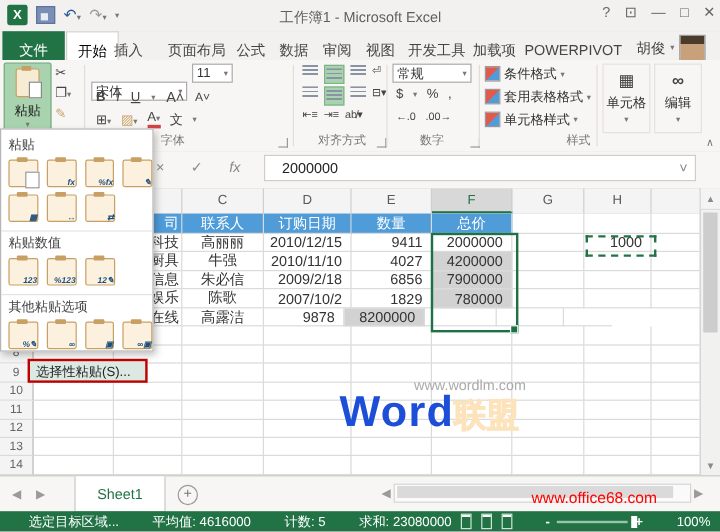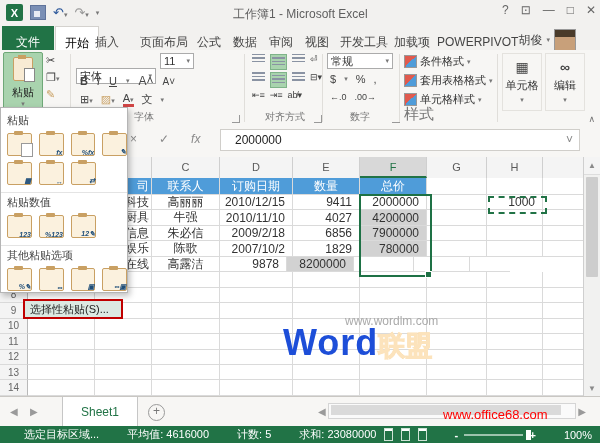--- a/index.html
+++ b/index.html
@@ -15,21 +15,21 @@
   .saveico:after{content:"";position:absolute;left:3px;top:5px;width:6px;height:6px;background:#E8ECF4;}
   .undo{color:#2B579A;font-size:13px;} .redo{color:#9A9A9A;font-size:13px;}
   .tinycaret{font-size:7px;color:#777;}
   #title-text{left:233px;top:6px;color:#5F5F5F;font-size:12px;}
   .winbtns{position:absolute;right:4px;top:3px;display:flex;gap:12px;color:#666;font-size:12px;align-items:center;}
   
   #tabrow{left:0;top:26px;width:600px;height:24px;background:#F2F1EF;}
   .rtab{position:absolute;top:0;height:32px;display:flex;align-items:center;padding:0 9px;font-size:12px;color:#444;}
   .rtab.file{background:#217346;color:#fff;left:2px;padding:0 14px;}
   .rtab.active{background:#FFF;color:#000000;border:1px solid #D4D2CE;border-bottom:none;}
-  #user-chip{position:absolute;right:24px;top:3px;display:flex;align-items:center;gap:4px;font-size:12px;color:#444;}
+  #user-chip{position:absolute;right:12px;top:3px;display:flex;align-items:center;gap:4px;font-size:12px;color:#444;}
   .avatar{width:20px;height:20px;background:linear-gradient(#4a3b2a 0 35%,#C8A07A 35%);border:1px solid #999;}
   
   #ribbon{left:0;top:50px;width:600px;height:76px;background:#F7F6F4;border-bottom:1px solid #D5D2CE;}
   .launcher{position:absolute;bottom:3px;right:2px;width:7px;height:7px;border-right:1px solid #999;border-bottom:1px solid #999;}
   .vsep{position:absolute;top:4px;bottom:4px;width:1px;background:#E0DEDA;}
   #paste-btn{left:3px;top:2px;width:40px;height:60px;background:#A9D3AE;border:1px solid #6FA878;border-radius:2px;
     display:flex;flex-direction:column;align-items:center;justify-content:flex-start;padding-top:4px;box-sizing:border-box;}
   .bigclip{width:18px;height:22px;background:#F8EBD4;border:1px solid #C9A063;border-radius:2px;position:relative;}
   .bigclip:before{content:"";position:absolute;top:-3px;left:4px;width:8px;height:4px;background:#C9A063;}
   .bigclip:after{content:"";position:absolute;right:-3px;bottom:-2px;width:9px;height:12px;background:#FFF;border:1px solid #888;}
@@ -242,21 +242,21 @@
         <span class="sw"></span>
         <span>套用表格格式</span>
           <span class="tinycaret">▾</span>
         </span>
       <span class="stylerow">
         <span class="sw"></span>
         <span>单元格样式</span>
           <span class="tinycaret">▾</span>
         </span>
     </div>
-    <div class="abs" style="left:404px;bottom:2px;width:88px;text-align:left;font-size:15px;color:#777">样式</div>
+    <div class="abs" style="left:404px;bottom:2px;width:88px;text-align:right;font-size:10px;color:#777">样式</div>
     <div class="vsep" style="left:497px"></div>
 
     <div class="bigbtn" style="left:502px">
       <span class="chr" style="font-size:14px">▦</span>
       <span>单元格</span>
       <span class="tinycaret">▾</span>
     </div>
     <div class="bigbtn" style="left:545px">
       <span class="chr" style="font-size:14px;font-weight:bold">∞</span>
       <span>编辑</span>

